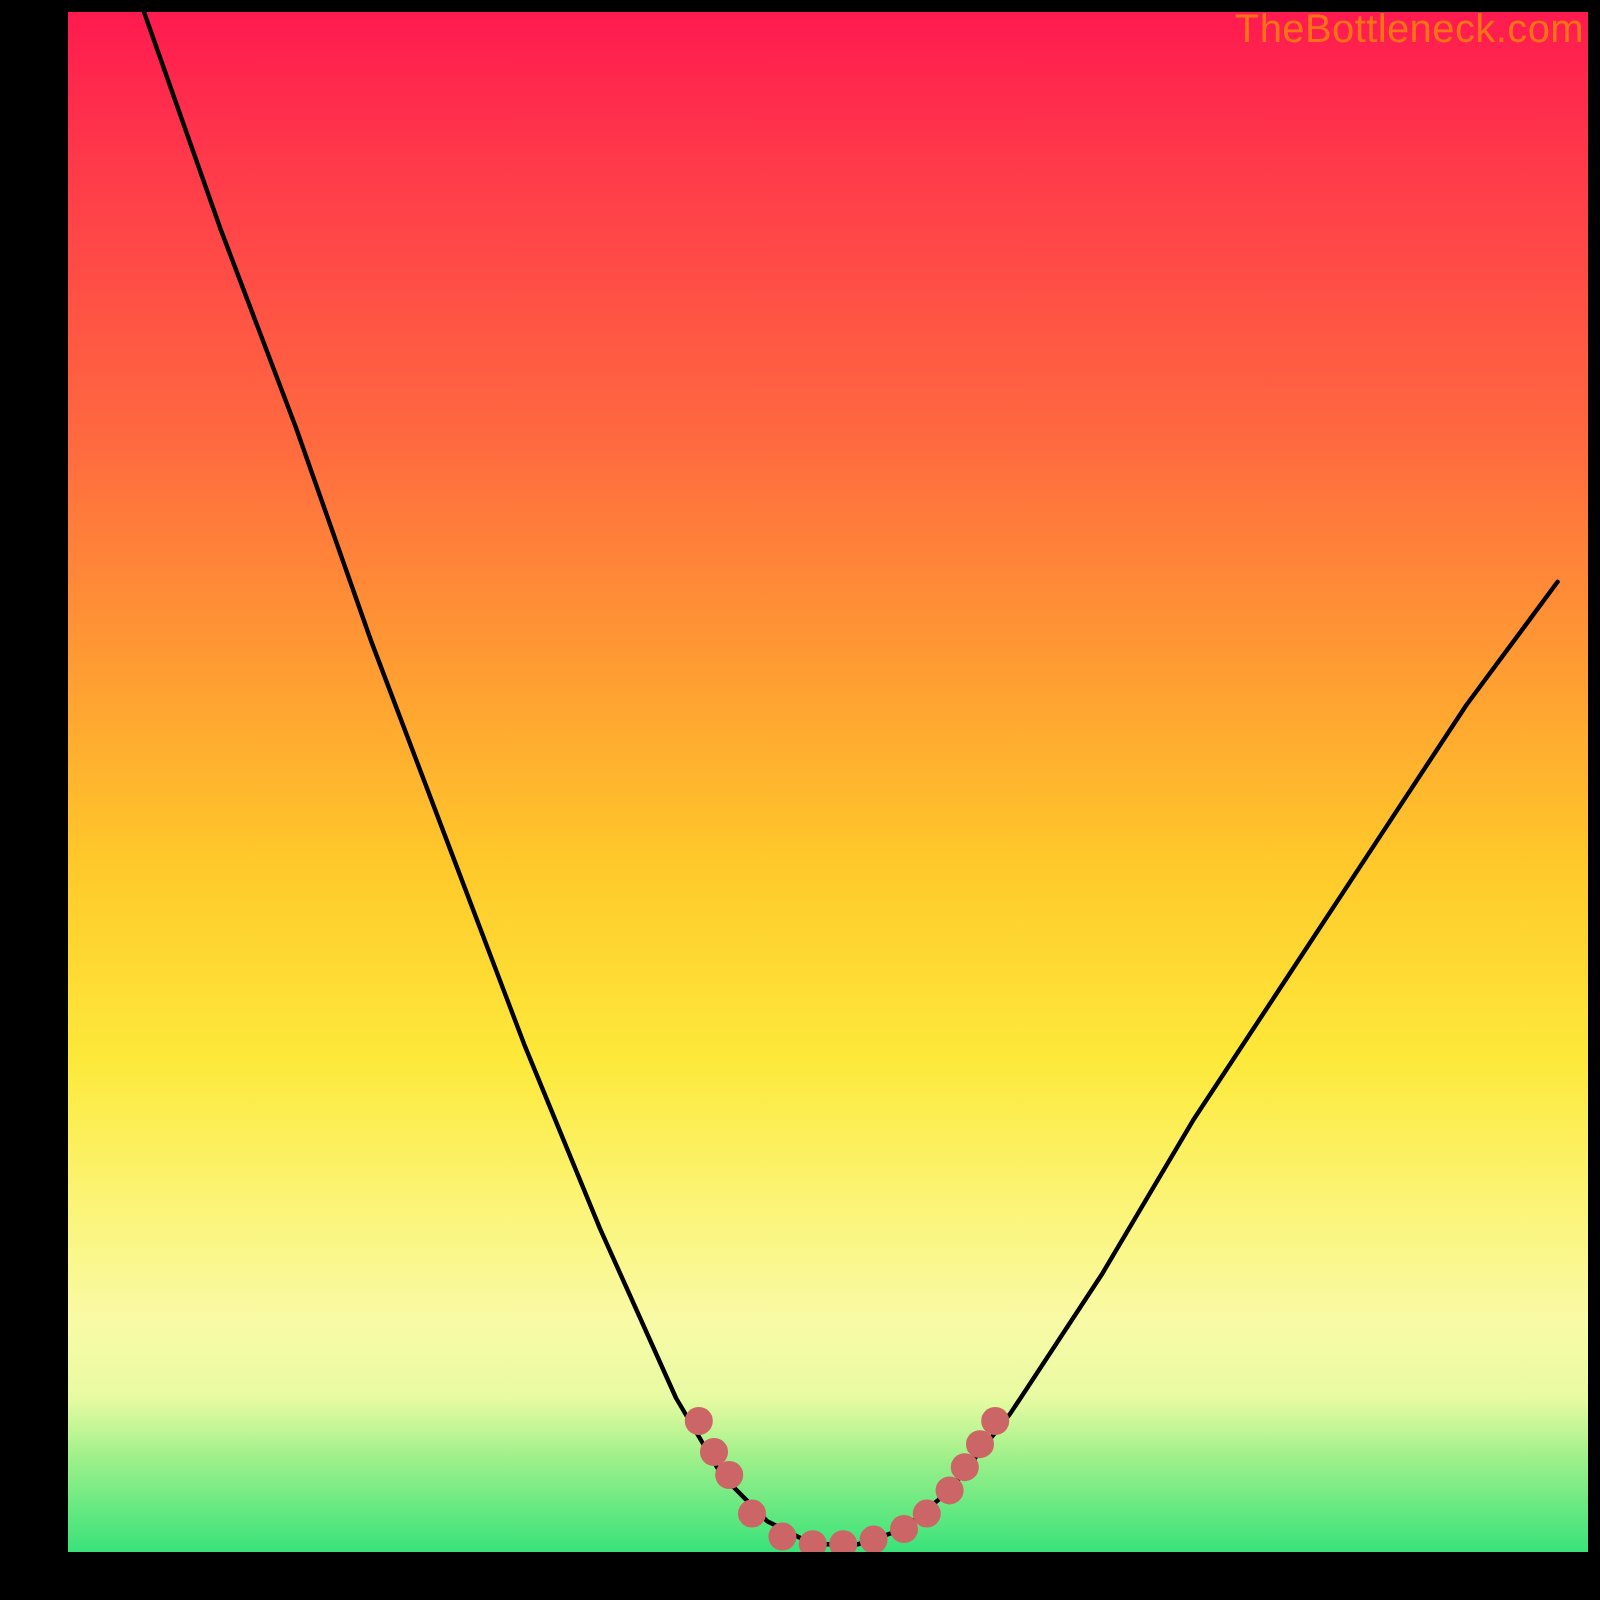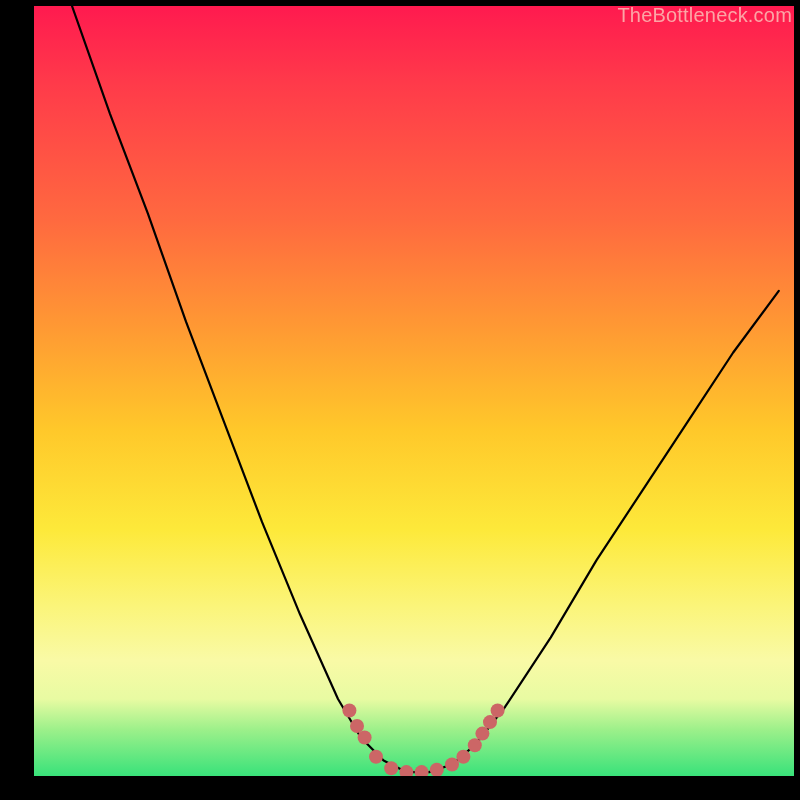--- a/index.html
+++ b/index.html
@@ -42,21 +42,21 @@
     position: absolute;
     left: 0;
     top: 0;
     width: 760px;
     height: 770px;
   }
   .watermark {
     position: absolute;
     top: 4px;
     right: 8px;
-    color: #fca5a5;
+    color: #f97316;
     font-size: 20px;
     letter-spacing: 0.2px;
     font-weight: 500;
     pointer-events: none;
   }
 </style>
 </head>
 <body>
 
 <div class="frame">

